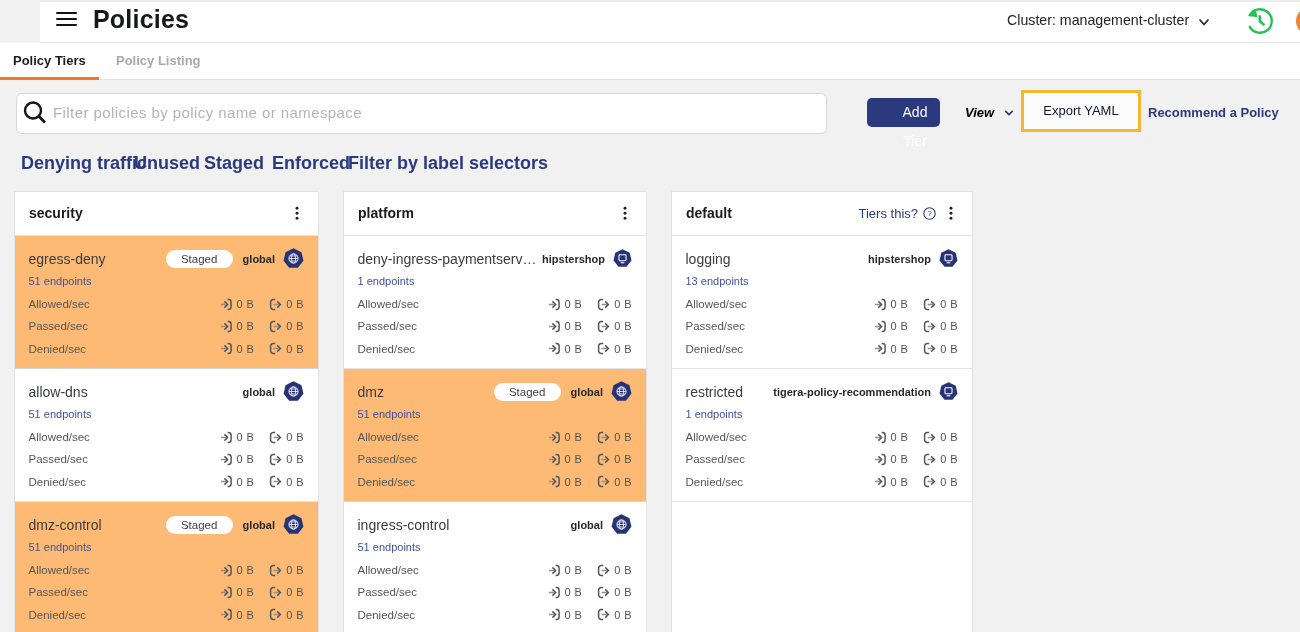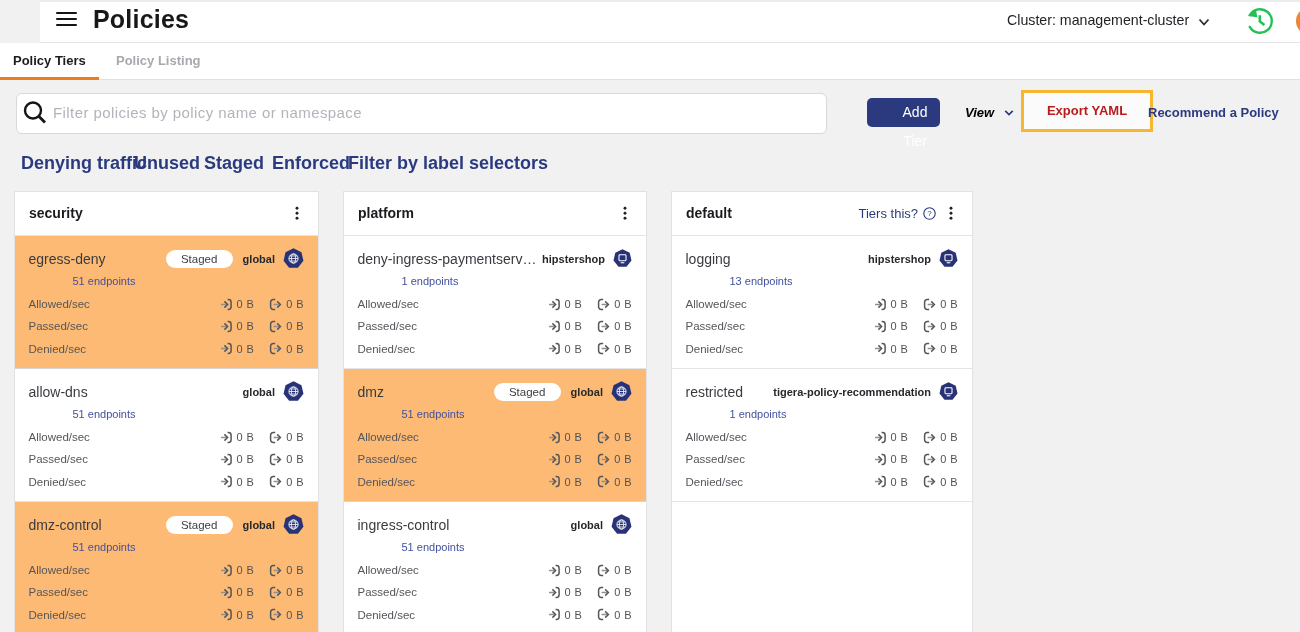--- a/index.html
+++ b/index.html
@@ -14,41 +14,41 @@
 .tabs { position:absolute; left:0; top:43px; width:1300px; height:37px; background:#fff; border-bottom:1px solid #e1e1e3; }
 .tab1 { position:absolute; left:0; top:0; height:37px; padding:0 13px; font-size:13px; font-weight:bold; color:#1b1c1f; line-height:35px; border-bottom:3px solid #ee7c1e;text-align:center; }
 .tab2 { position:absolute; left:99px; top:0; height:37px; padding:0 17px; font-size:13px; font-weight:bold; color:#a7a9ae; line-height:35px; }
 
 .search { position:absolute; left:16px; top:93px; width:811px; height:41px; background:#fff; border:1px solid #d9d9dc; border-radius:6px; }
 .search .ph { position:absolute; left:36px; top:10px; font-size:15px; letter-spacing:0.42px; color:#b2b4bb; }
 .search svg { position:absolute; left:8px; top:9px; }
 .addtier { position:absolute; left:867px; top:98px; width:73px; height:29px; background:#2b3a7e; border-radius:5px; color:#fff; font-size:14px; text-align:center; line-height:29px;padding-left:23px; }
 .viewbtn { position:absolute; left:965px; top:105px; font-size:13px; font-weight:bold; color:#000000;font-style:italic; }
 .viewbtn svg { margin-left:10px; }
-.exportbox { position:absolute; left:1021px; top:90px; width:132px; height:42px; border:3px solid #f7b62e; background:#fbfbfc; color:#b91c1c; font-size:13px; font-weight:bold; text-align:center; line-height:36px; }
+.exportbox { position:absolute; left:1021px; top:90px; width:120px; height:42px; border:3px solid #f7b62e; background:#fbfbfc; color:#0f172a; font-size:13px; font-weight:normal; text-align:center; line-height:36px; }
 .recommend { position:absolute; left:1148px; top:105px; font-size:13px; font-weight:bold; color:#2b3a7e; white-space:nowrap; }
 
 .flt { position:absolute; top:153px; font-size:18px; font-weight:bold; color:#2b3a7e; }
 
 .card { position:absolute; top:191px; height:560px; background:#fff; border:1px solid #e2e2e4; }
 .card1 { left:14px; width:305px; }
 .card2 { left:343px; width:304px; }
 .card3 { left:671px; width:302px; }
 .chead { height:44px; border-bottom:1px solid #e4e4e6; position:relative; }
 .chead .cname { position:absolute; left:14px; top:13px; font-size:14px; font-weight:bold; color:#1a1b1e; }
 .chead .kebab { position:absolute; right:19px; top:14px; }
 .chead .whats { position:absolute; right:54px; top:14px; font-size:13px; color:#2b3a7e; }
 .item { height:133px; border-bottom:1px solid #e4e4e6; padding:11px 14px 0 13.5px; position:relative; }
 .item.staged { background:#fdba74; border-bottom-color:#d5d5d8; }
 .row1 { height:23px; display:flex; align-items:center; }
 .pname { font-size:14px; color:#393b40; white-space:nowrap; overflow:hidden; text-overflow:ellipsis; flex:0 1 auto; }
 .sp { flex:1 1 auto; }
 .pill { flex:0 0 auto; width:67px; height:18px; background:#fff; border-radius:9px; font-size:11.5px; color:#3a3d42; text-align:center; line-height:18px; margin-right:10px; }
 .nslbl { flex:0 0 auto; font-size:11px; font-weight:bold; color:#26282c; margin-right:8px; }
-.row2 { height:23px; line-height:22px; font-size:11px; color:#42519e;margin-left:44px; }
+.row2 { height:23px; line-height:22px; font-size:11px; color:#42519e; }
 .strow { height:22.33px; display:flex; align-items:center; font-size:11.5px; color:#54565b; }
 .strow .lbl { flex:1 1 auto; }
 .strow .val { flex:0 0 auto; display:flex; align-items:center; color:#505257; }
 .strow .val svg { margin-right:4px; }
 .strow .val .v2 { margin-left:15px; margin-right:4px; }
 .strow .val span { font-size:11px; letter-spacing:0.4px; }
 </style>
 </head>
 <body>
 

